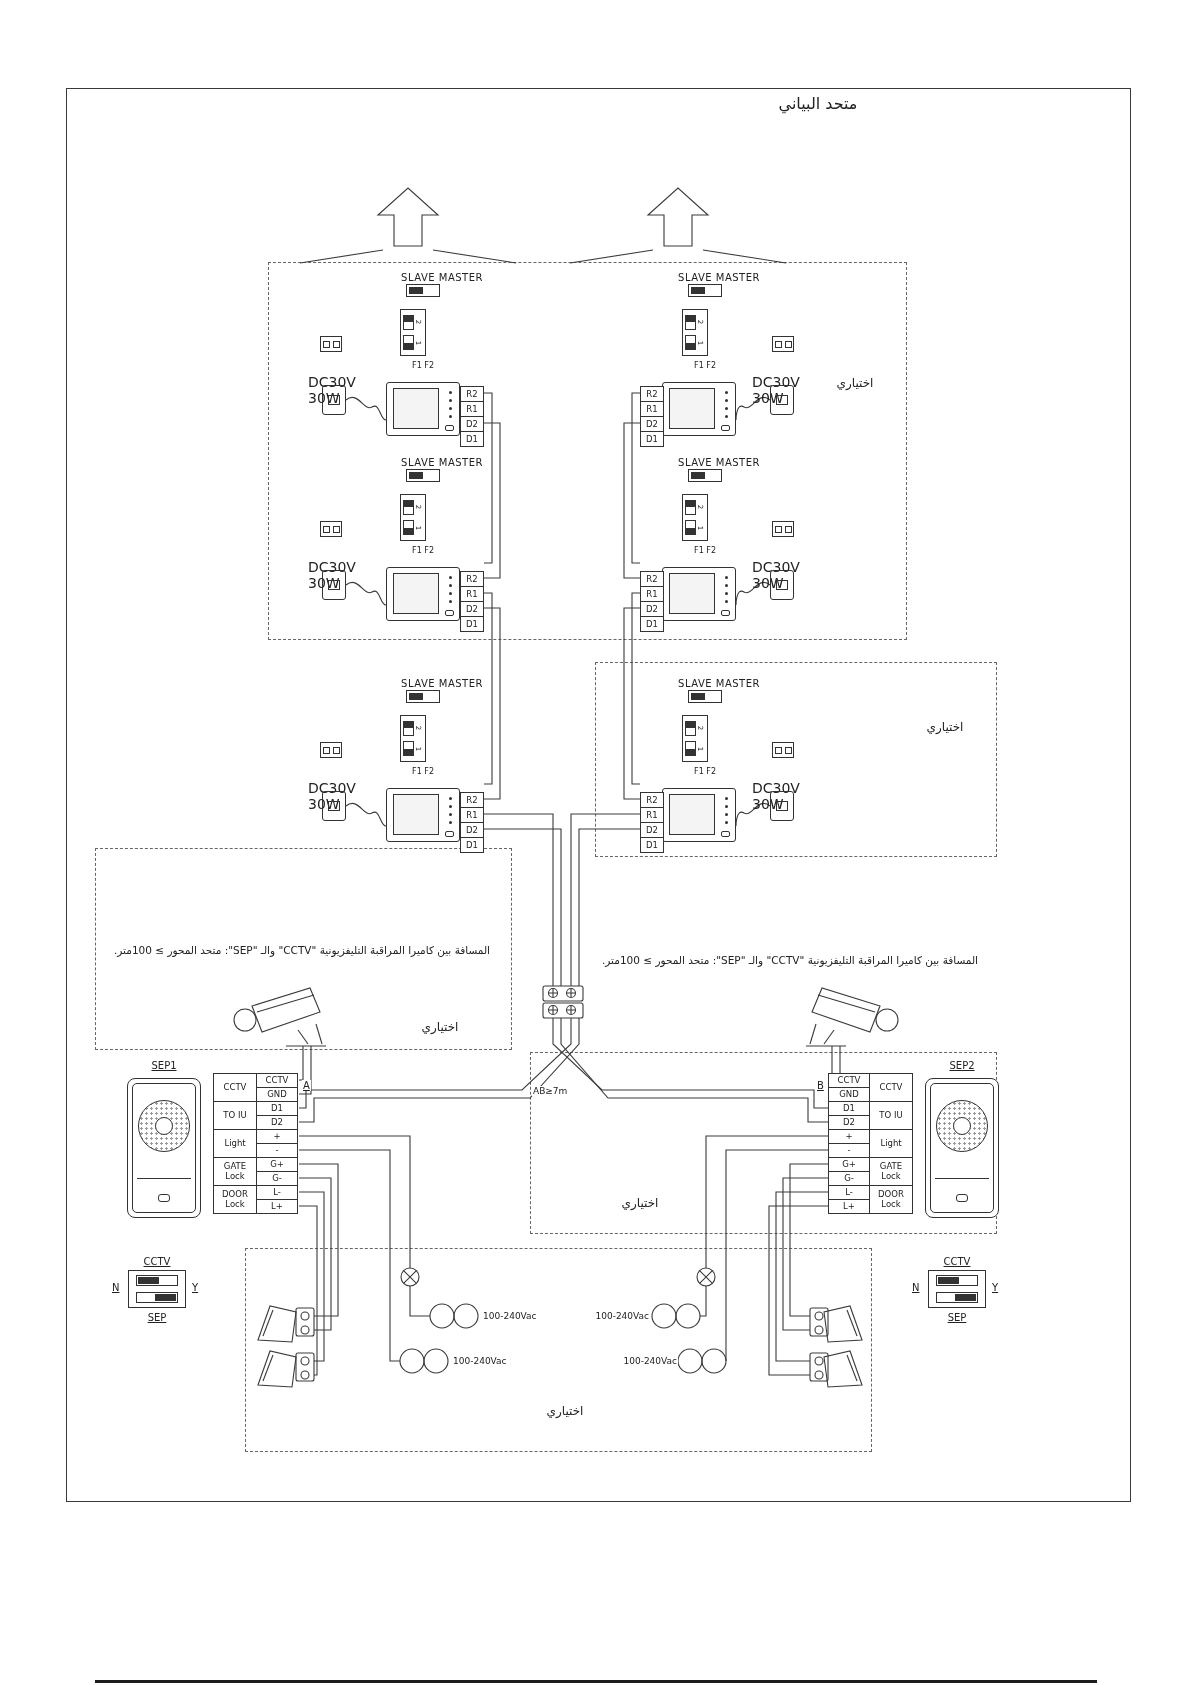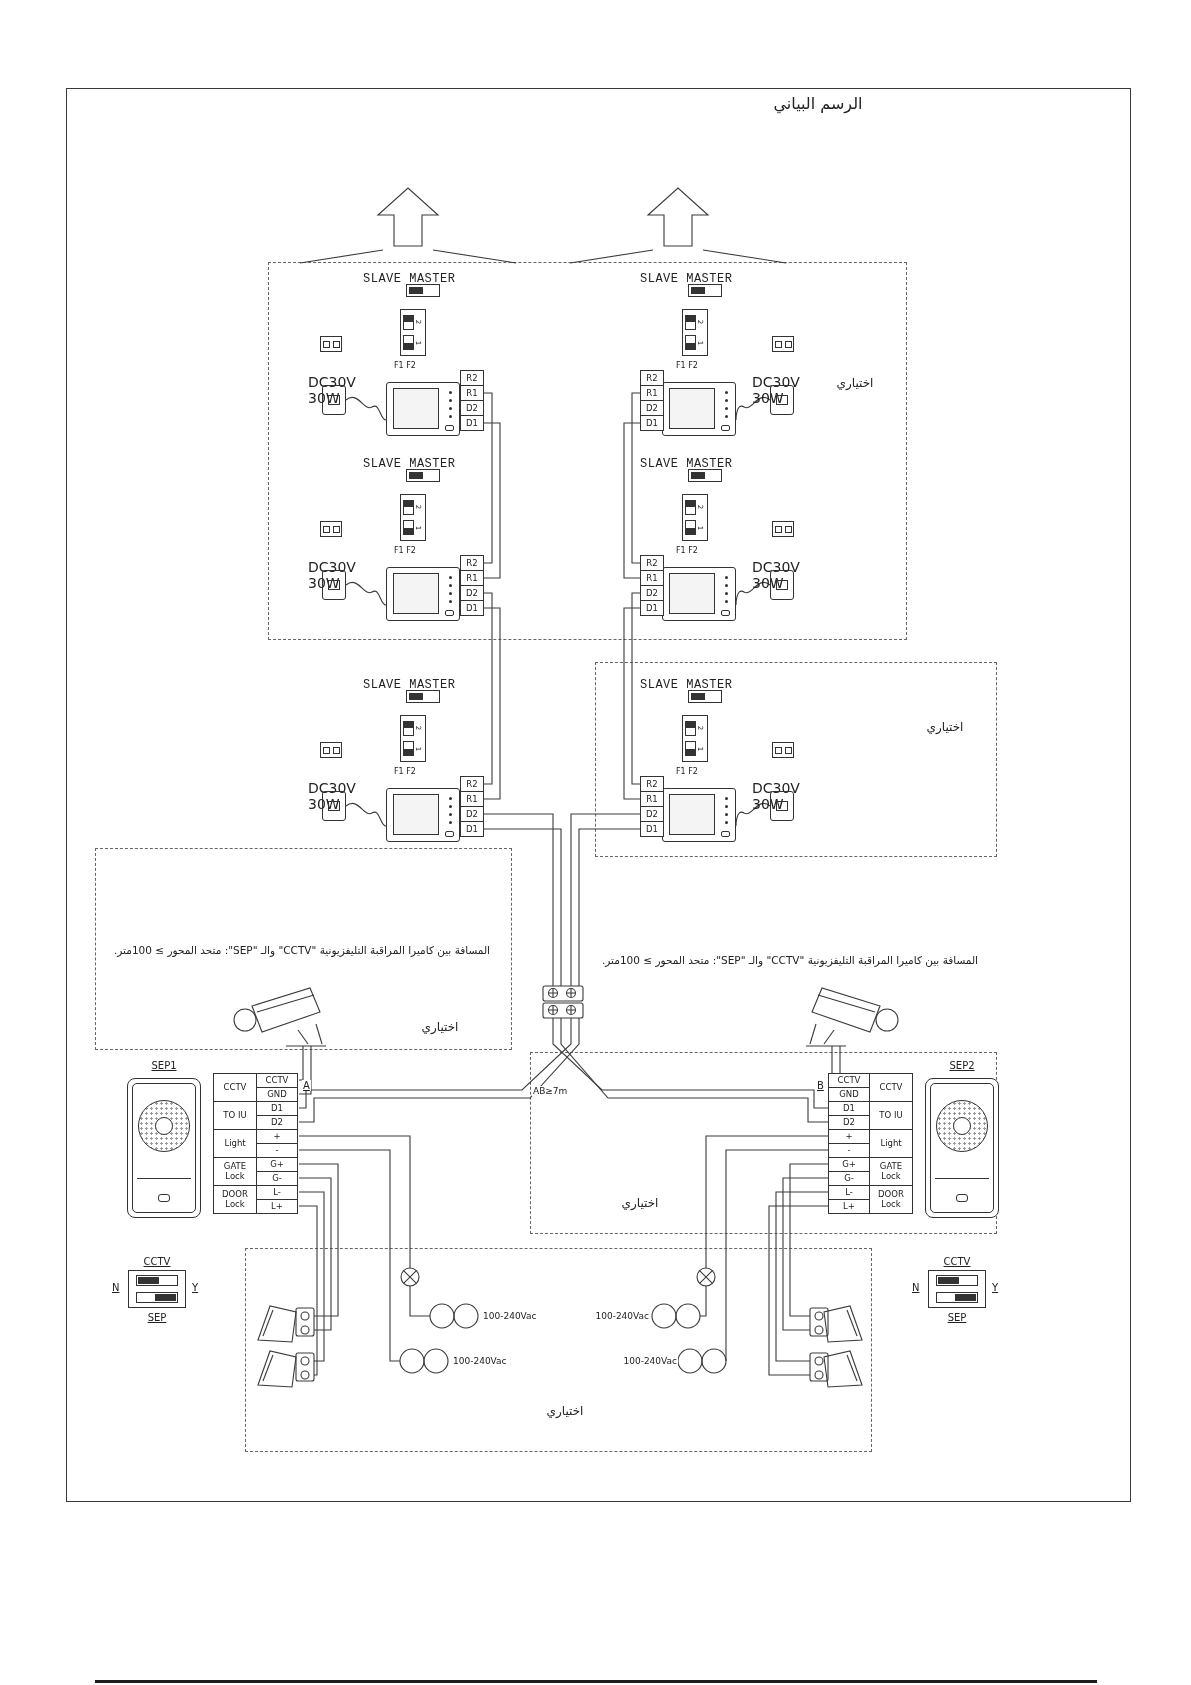--- a/index.html
+++ b/index.html
@@ -9,46 +9,46 @@
   .dashed{position:absolute;border:1px dashed #666;}
   .lbl{position:absolute;font-size:9px;white-space:nowrap;color:#222;}
   .lbl-ar{direction:rtl;font-size:12px;}
   .c{text-align:center;}
   .r{text-align:right;}
   .title{position:absolute;left:718px;top:94px;width:200px;text-align:center;font-size:16px;direction:rtl;}
   svg.wires{position:absolute;left:0;top:0;}
 
   
   .munit{position:absolute;width:250px;height:172px;}
-  .munit .sm-label{position:absolute;left:55px;top:0;width:120px;text-align:left;font-size:12px;letter-spacing:.5px;font-family:Liberation Mono, monospace;}
+  .munit .sm-label{position:absolute;left:55px;top:0;width:120px;text-align:right;font-size:10px;letter-spacing:.5px;}
   .munit .sm-switch{position:absolute;left:98px;top:12px;width:34px;height:13px;border:1px solid #333;box-sizing:border-box;}
   .sm-switch .knob{position:absolute;left:2px;top:2px;width:14px;height:7px;background:#333;}
   .munit .dip{position:absolute;left:92px;top:37px;width:26px;height:47px;border:1px solid #333;box-sizing:border-box;
               display:flex;flex-direction:column;justify-content:space-around;padding:2px;}
   .dip-row{display:flex;align-items:center;gap:2px;}
   .dip-k{width:9px;height:13px;border:1px solid #333;position:relative;display:block;}
   .dip-k::after{content:"";position:absolute;left:0;top:0;width:100%;height:6px;background:#333;}
   .dip-k.k2::after{top:auto;bottom:0;}
   .dip-n{font-size:7px;transform:rotate(90deg);display:block;}
-  .munit .f1f2{position:absolute;left:86px;top:89px;width:40px;text-align:left;font-size:8px;}
+  .munit .f1f2{position:absolute;left:86px;top:89px;width:40px;text-align:right;font-size:8px;}
   .munit .conn{position:absolute;left:12px;top:64px;width:22px;height:16px;border:1px solid #333;box-sizing:border-box;
                display:flex;gap:3px;align-items:center;justify-content:center;}
   .conn i{width:5px;height:5px;border:1px solid #333;display:block;}
   .munit .dc{position:absolute;left:0;top:102px;width:64px;font-size:14px;}
   .munit .adapter{position:absolute;left:14px;top:113px;width:24px;height:30px;border:1px solid #333;border-radius:3px;
                   box-sizing:border-box;display:flex;align-items:center;justify-content:center;}
   .adapter i{width:10px;height:8px;border:1px solid #333;display:block;}
   .munit .monitor{position:absolute;left:78px;top:110px;width:74px;height:54px;border:1.5px solid #333;border-radius:3px;box-sizing:border-box;}
   .monitor .screen{position:absolute;left:6px;top:5px;width:44px;height:39px;border:1px solid #333;background:#f4f4f4;}
   .monitor .mdots{position:absolute;right:7px;top:8px;display:flex;flex-direction:column;gap:5px;}
   .mdots i{width:3px;height:3px;border-radius:50%;background:#333;display:block;}
   .monitor .mbtn{position:absolute;right:5px;bottom:4px;width:7px;height:4px;border:1px solid #333;border-radius:2px;}
   .munit .tblock{position:absolute;left:152px;top:98px;width:24px;}
   .trow{height:16px;margin-top:-1px;border:1px solid #333;font-size:8.5px;text-align:center;line-height:15px;background:#fff;box-sizing:border-box;}
-  .trow:first-child{margin-top:0;}
+  .trow:first-child{margin-top:16px;}
   
   .munit.mirror .sm-label{left:0;}
   .munit.mirror .sm-switch{left:48px;}
   .munit.mirror .dip{left:42px;}
   .munit.mirror .f1f2{left:36px;}
   .munit.mirror .conn{left:132px;}
   .munit.mirror .dc{left:112px;}
   .munit.mirror .adapter{left:130px;}
   .munit.mirror .monitor{left:22px;}
   .munit.mirror .tblock{left:0;}
@@ -84,21 +84,21 @@
   .ny-slot.r i{right:1px;}
   .f10{font-size:10px;text-decoration:underline;}
   .bg{background:#fff;padding:0 1px;}
   .edge{position:absolute;left:95px;top:1680px;width:1002px;height:3px;background:#1c1c1c;}
 </style>
 </head>
 <body>
 
 <div class="page">
   <div class="frame"></div>
-  <div class="title">الرسم البياني</div>
+  <div class="title">متحد البياني</div>
 
   <div class="dashed" style="left:268px;top:262px;width:637px;height:376px;"></div>
   <div class="dashed" style="left:595px;top:662px;width:400px;height:193px;"></div>
   <div class="dashed" style="left:95px;top:848px;width:415px;height:200px;"></div>
   <div class="dashed" style="left:530px;top:1052px;width:465px;height:180px;"></div>
   <div class="dashed" style="left:245px;top:1248px;width:625px;height:202px;"></div>
 
   <div class="lbl lbl-ar c" style="left:820px;top:376px;width:70px;">اختياري</div>
   <div class="lbl lbl-ar c" style="left:905px;top:720px;width:80px;">اختياري</div>
   <div class="lbl lbl-ar c" style="left:400px;top:1020px;width:80px;">اختياري</div>

